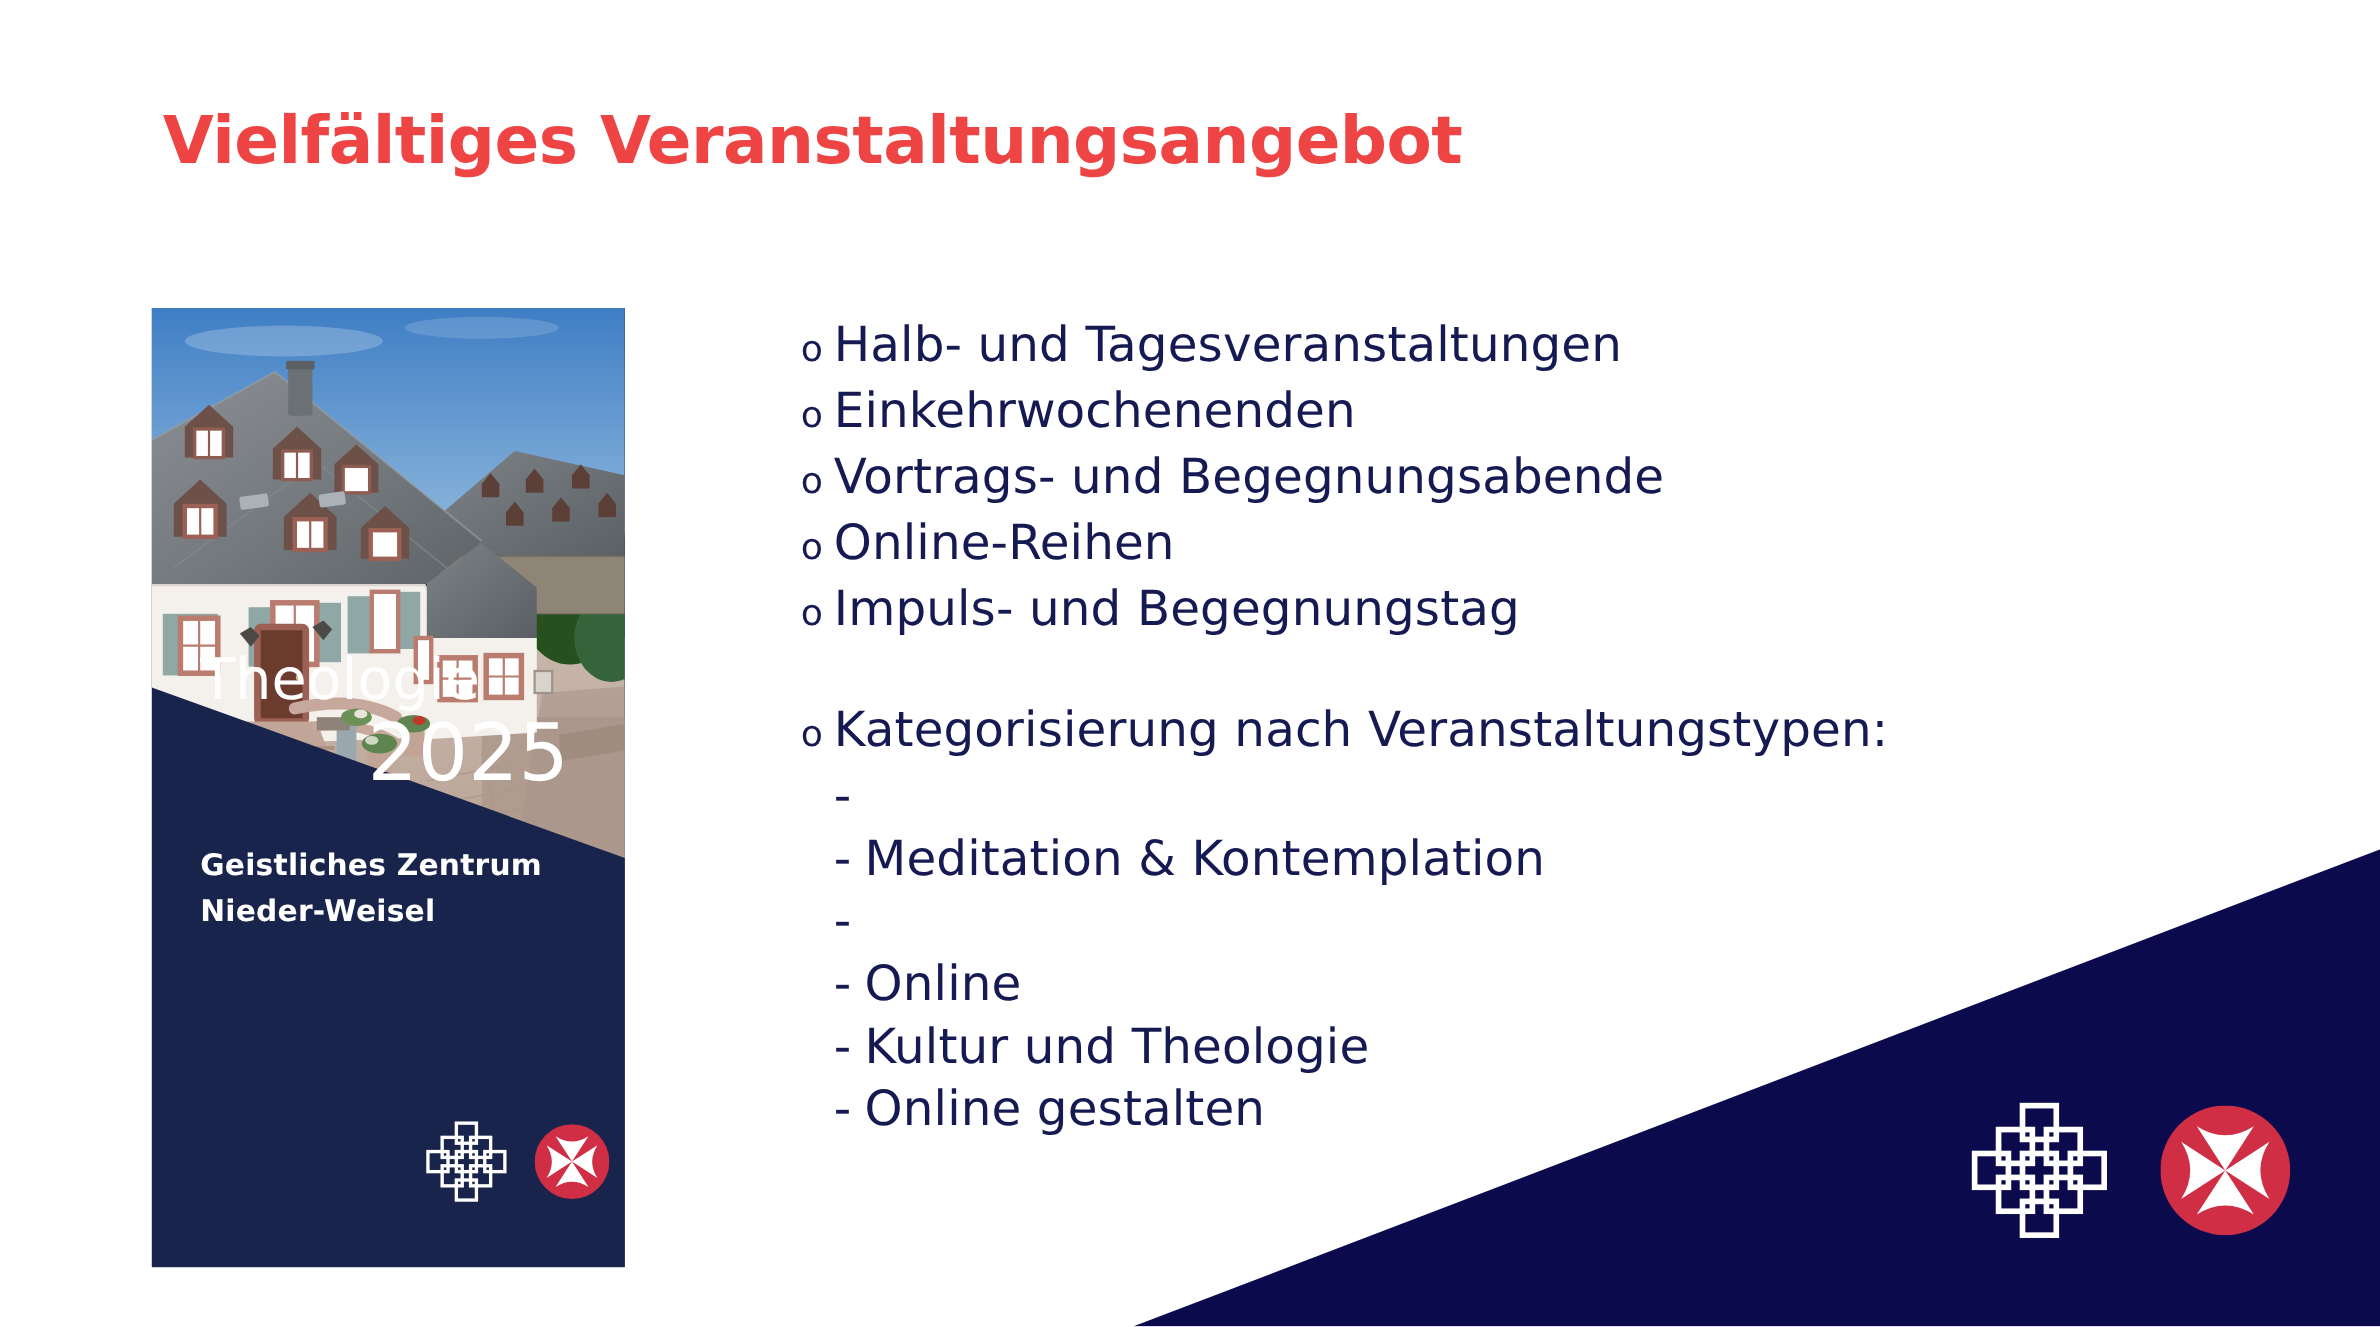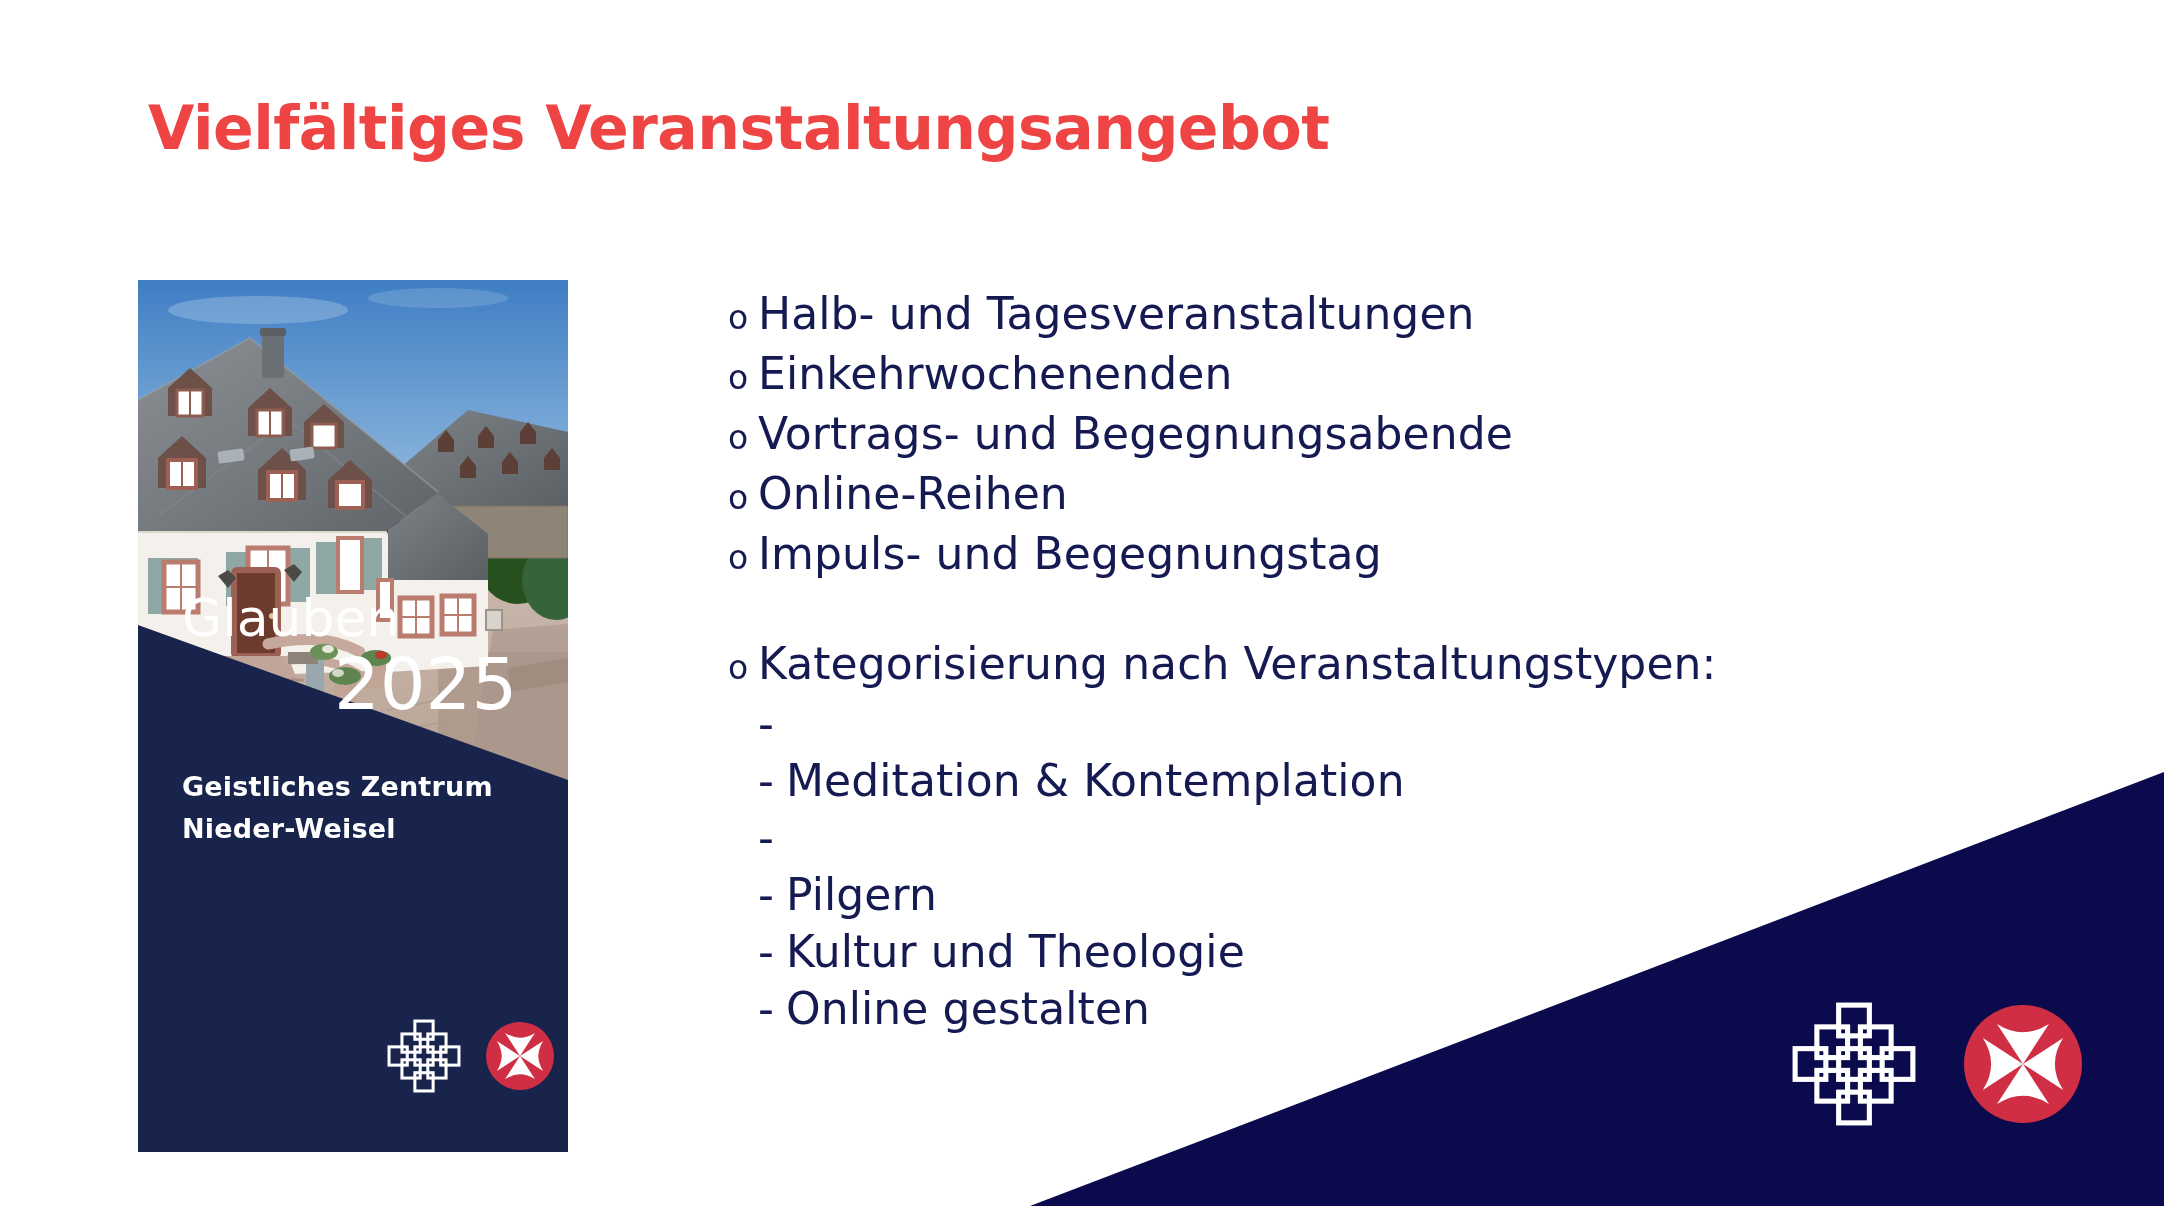--- a/index.html
+++ b/index.html
@@ -337,21 +337,21 @@
         </g>
         <path d="M370 388 L430 378 L430 402 L372 412 Z" fill="#a08d80"></path>
       </svg>
     </div>
 
     <svg class="booklet-navy-wedge" viewBox="0 0 430 872" aria-hidden="true">
       <polygon points="0,345 430,500 430,872 0,872" fill="#18244b"></polygon>
     </svg>
 
     <div class="booklet-text">
-      <div class="booklet-programm">Glauben</div>
+      <div class="booklet-programm">Theologie</div>
       <div class="booklet-year">2025</div>
       <div class="booklet-sub">
         <div class="booklet-sub-line">Geistliches Zentrum</div>
         <div class="booklet-sub-line">Nieder-Weisel</div>
       </div>
     </div>
 
     <div class="booklet-logos">
       <span>
         <svg width="76" height="76" viewBox="0 0 100 100" aria-hidden="true">
@@ -415,21 +415,21 @@
     </div>
     <div class="sub-row">
       <span class="sub-dash">-</span>
       <span class="bullet-label">Meditation &amp; Kontemplation</span>
     </div>
     <div class="sub-row">
       <span class="sub-dash">-</span>
     </div>
     <div class="sub-row">
       <span class="sub-dash">-</span>
-      <span class="bullet-label">Pilgern</span>
+      <span class="bullet-label">Online</span>
     </div>
     <div class="sub-row">
       <span class="sub-dash">-</span>
       <span class="bullet-label">Kultur und Theologie</span>
     </div>
     <div class="sub-row">
       <span class="sub-dash">-</span>
       <span class="bullet-label">Online gestalten</span>
     </div>
   </div>

